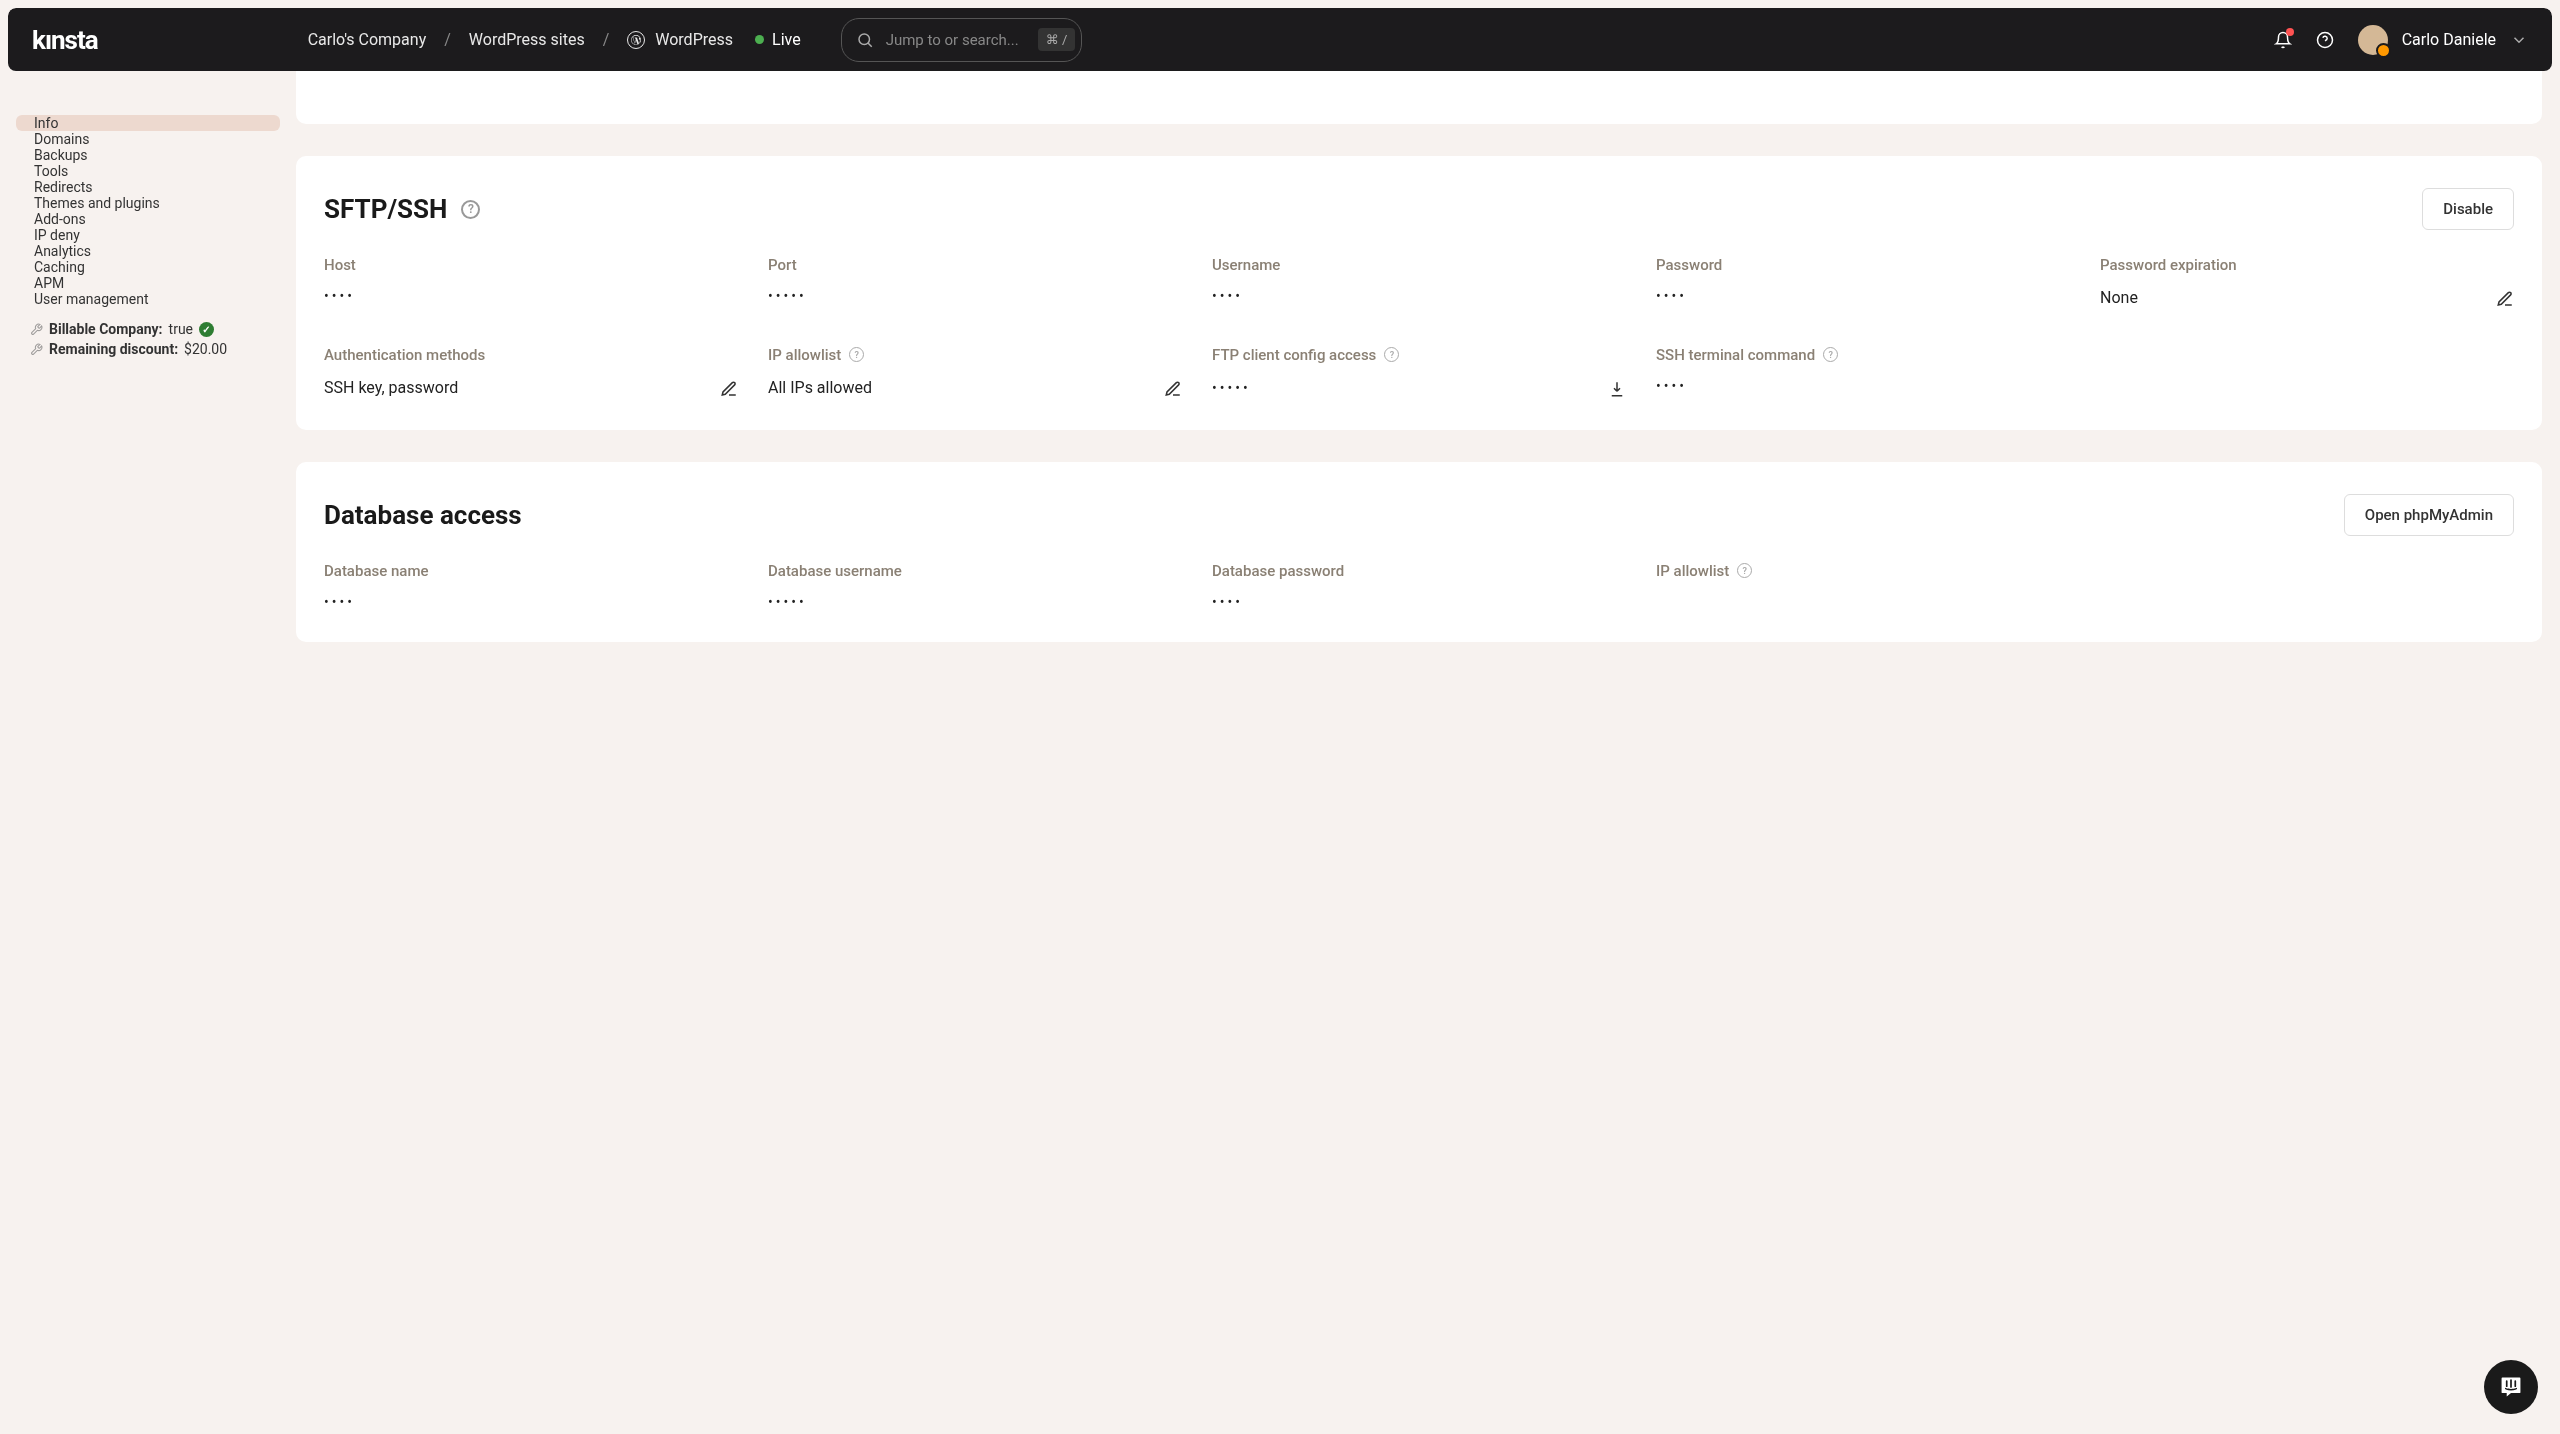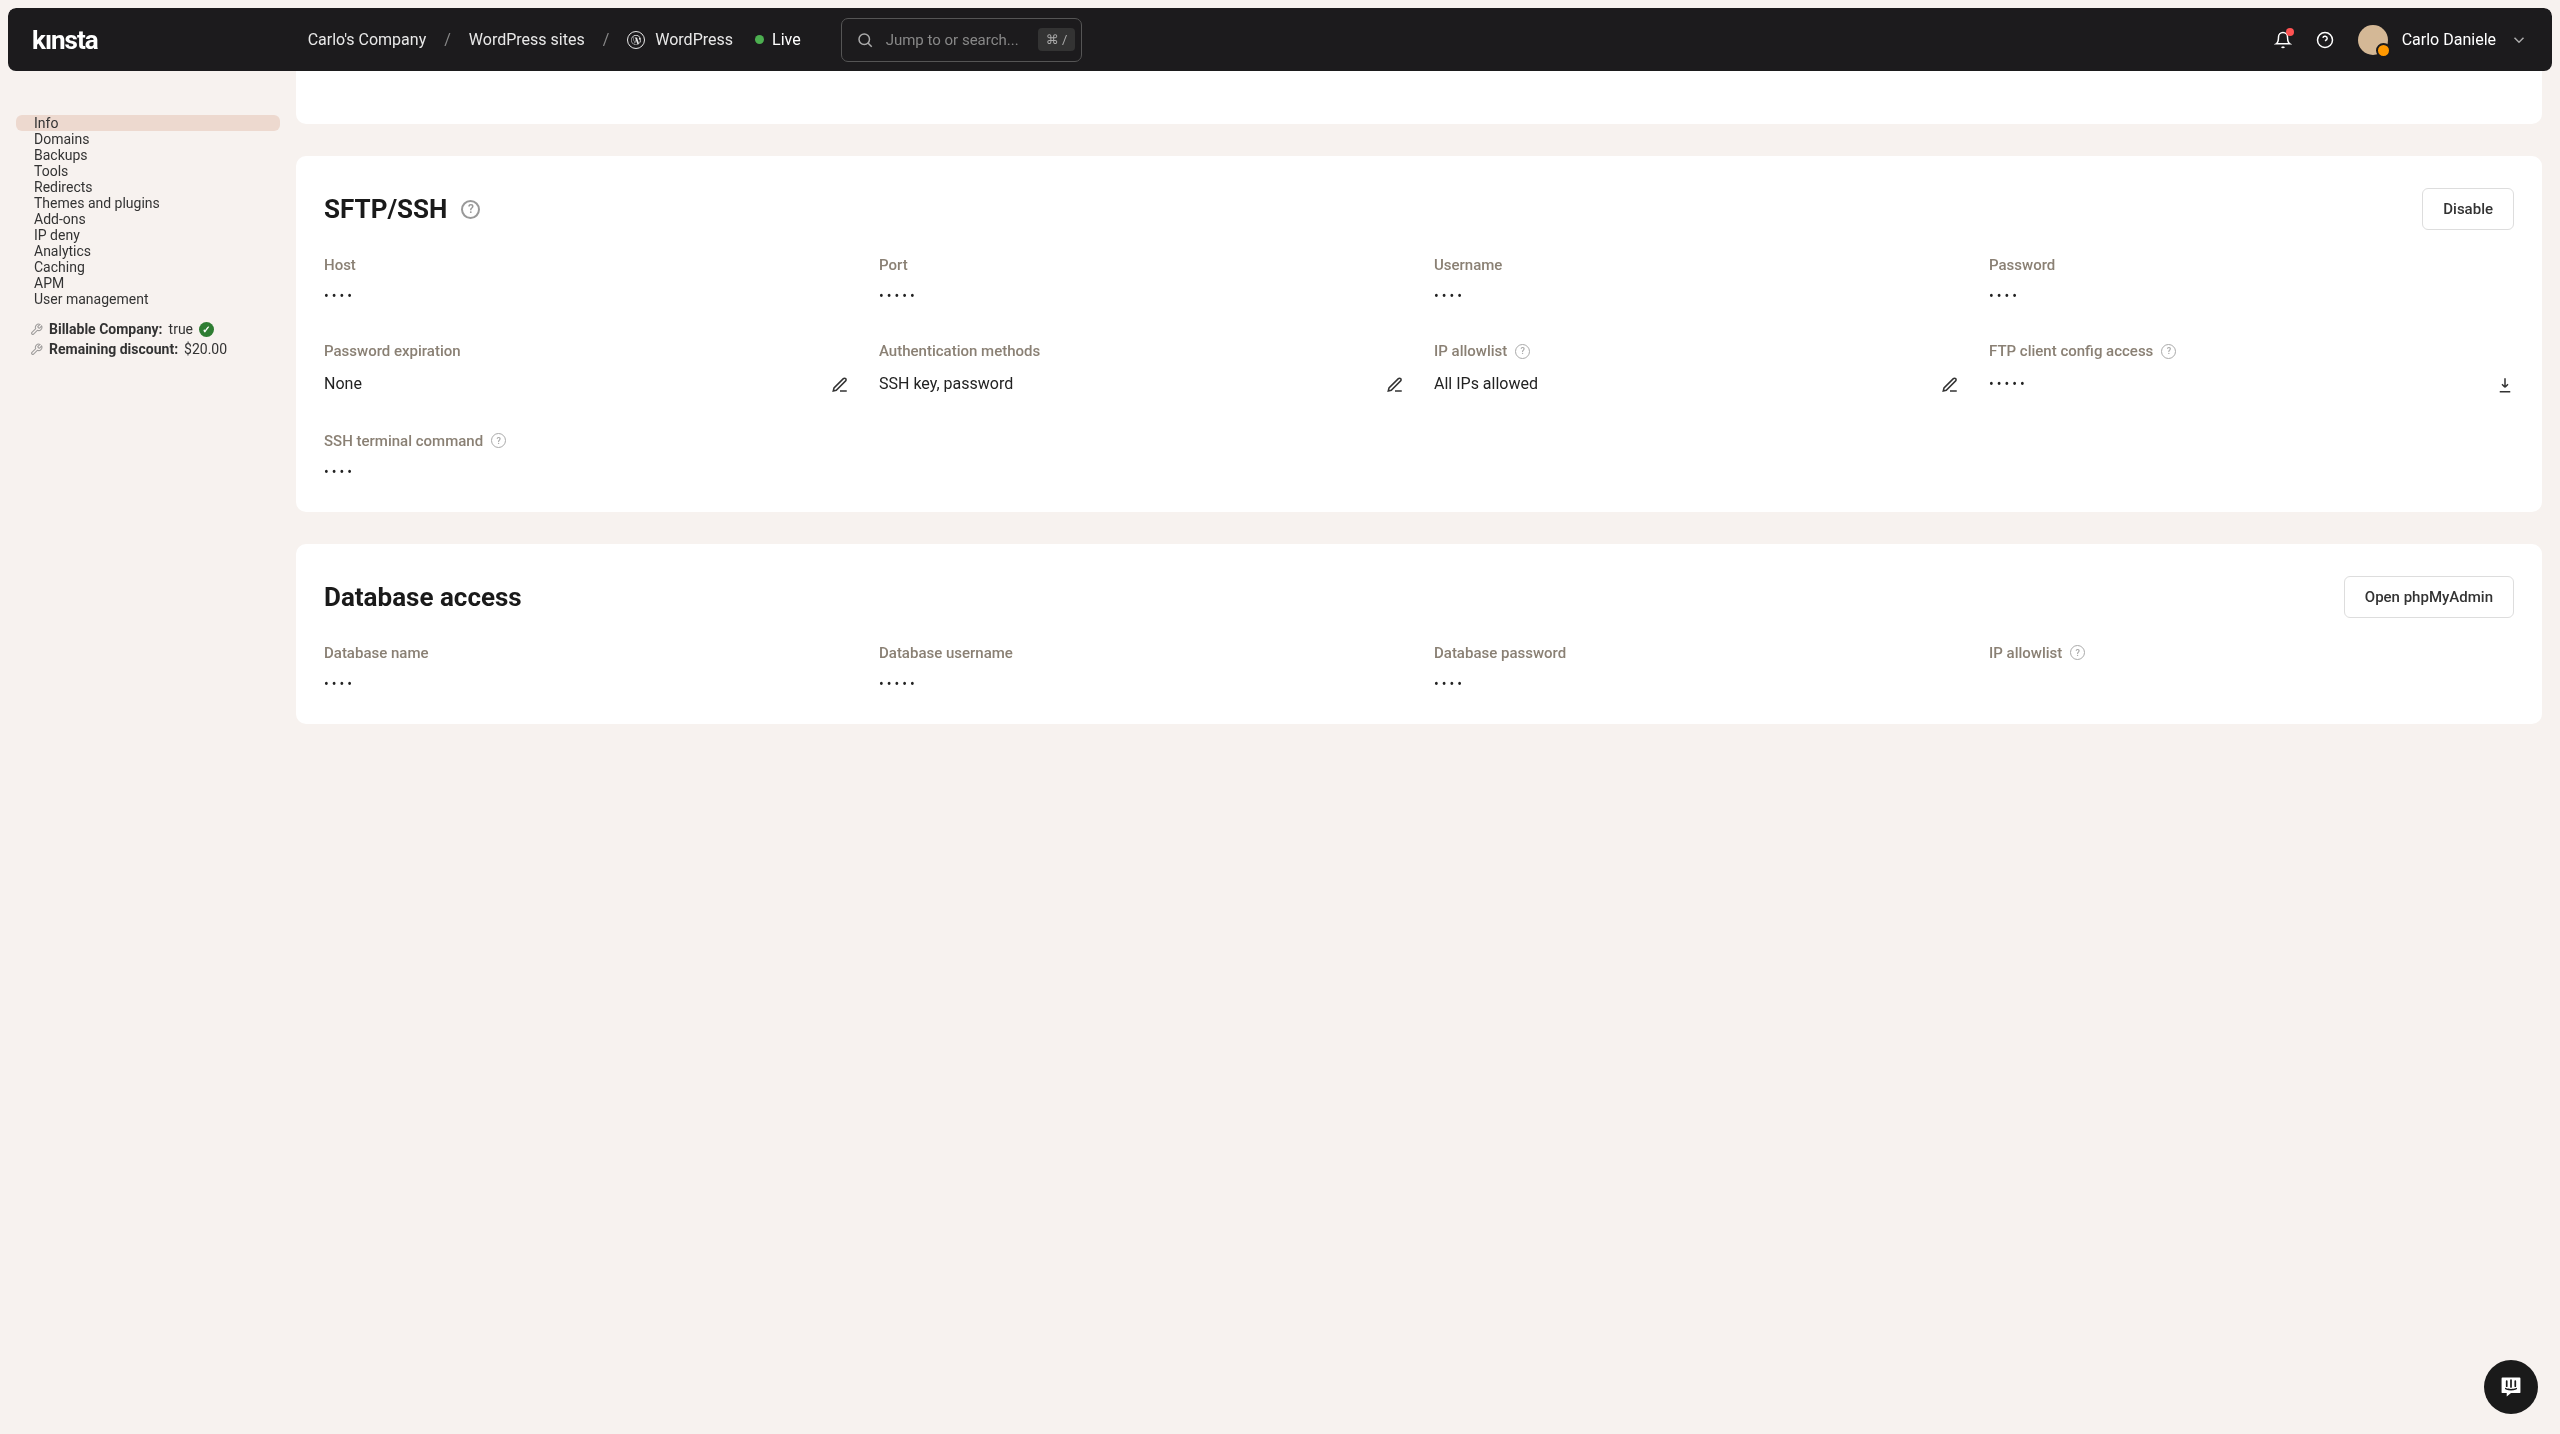--- a/index.html
+++ b/index.html
@@ -8,21 +8,21 @@
     
     
     .header { background: #1c1b1d; color: #fff; display: flex; align-items: center; height: 63px; padding: 0 24px; border-radius: 8px; }
     .logo { font-weight: 700; font-size: 26px; letter-spacing: -1px; }
     .breadcrumb { display: flex; align-items: center; gap: 18px; margin-left: 210px; font-size: 16px; }
     .breadcrumb .sep { color: #888; }
     .bc-item { color: #e8e8e8; display: flex; align-items: center; gap: 10px; }
     .wp-icon { width: 18px; height: 18px; border: 1.5px solid #e8e8e8; border-radius: 50%; display: inline-flex; align-items: center; justify-content: center; font-size: 11px; font-weight: bold; }
     .live-dot { width: 9px; height: 9px; border-radius: 50%; background: #4caf50; display: inline-block; }
     .live { display: flex; align-items: center; gap: 8px; margin-left: 4px; }
-    .search-box { margin-left: 40px; display: flex; align-items: center; border: 1px solid #555; border-radius: 7px; height: 44px; padding: 0 6px 0 14px; gap: 12px; }
+    .search-box { margin-left: 40px; display: flex; align-items: center; border: 1px solid #555; border-radius: 18px; height: 44px; padding: 0 6px 0 14px; gap: 12px; }
     .search-box input { background: transparent; border: none; color: #aaa; font-size: 15px; width: 140px; outline: none; }
     .search-box input::placeholder { color: #888; }
     .kbd { background: #333; color: #aaa; padding: 4px 8px; border-radius: 4px; font-size: 13px; }
     .hdr-right { display: flex; align-items: center; gap: 24px; margin-left: auto; }
     .bell-wrap { position: relative; }
     .bell-dot { position: absolute; top: -2px; right: -2px; width: 8px; height: 8px; background: #ff5252; border-radius: 50%; }
     .user { display: flex; align-items: center; gap: 14px; }
     .avatar { width: 30px; height: 30px; border-radius: 50%; background: #d4b896; position: relative; }
     .avatar::after { content: ''; position: absolute; bottom: -3px; right: -3px; width: 11px; height: 11px; background: #ff9800; border-radius: 50%; border: 2px solid #1c1b1d; }
     .chev { color: #aaa; }
@@ -40,21 +40,21 @@
     .wrench { width: 13px; height: 13px; opacity: 0.6; }
     
     
     .main { flex: 1; padding: 0 0 20px 8px; }
     .card-empty { background: #fff; border-radius: 0 0 10px 10px; height: 53px; margin-right: 10px; }
     .card { background: #fff; border-radius: 10px; padding: 32px 28px; margin-top: 32px; margin-right: 10px; }
     .card-head { display: flex; align-items: center; justify-content: space-between; margin-bottom: 26px; gap: 40px; }
     .card-title { font-size: 26px; font-weight: 700; display: flex; align-items: center; gap: 14px; }
     .help-icon { width: 19px; height: 19px; border: 2px solid #999; border-radius: 50%; display: inline-flex; align-items: center; justify-content: center; font-size: 12px; color: #999; font-weight: 600; }
     .btn { background: #fff; border: 1px solid #ddd; border-radius: 6px; padding: 11px 20px; font-size: 15px; font-weight: 500; cursor: pointer; color: #333; }
-    .grid { display: grid; grid-template-columns: repeat(4, 1fr); gap: 38px 30px; }
+    .grid { display: grid; grid-template-columns: repeat(5, 1fr); gap: 38px 30px; }
     .cell-label { font-size: 15px; color: #8a8074; font-weight: 500; display: flex; align-items: center; gap: 8px; }
     .cell-val { font-size: 16px; color: #222; margin-top: 14px; display: flex; align-items: center; justify-content: space-between; }
     .dots { letter-spacing: 3px; font-size: 14px; }
     .edit-icon, .dl-icon { color: #333; cursor: pointer; }
     .help-circle-sm { width: 15px; height: 15px; border: 1.5px solid #aaa; border-radius: 50%; display: inline-flex; align-items: center; justify-content: center; font-size: 9px; color: #aaa; font-weight: 600; }
     
     
     .intercom { position: fixed; bottom: 20px; right: 22px; width: 54px; height: 54px; background: #1a1a1a; border-radius: 50%; display: flex; align-items: center; justify-content: center; cursor: pointer; }
     .intercom svg { width: 24px; height: 24px; fill: #fff; }
     

